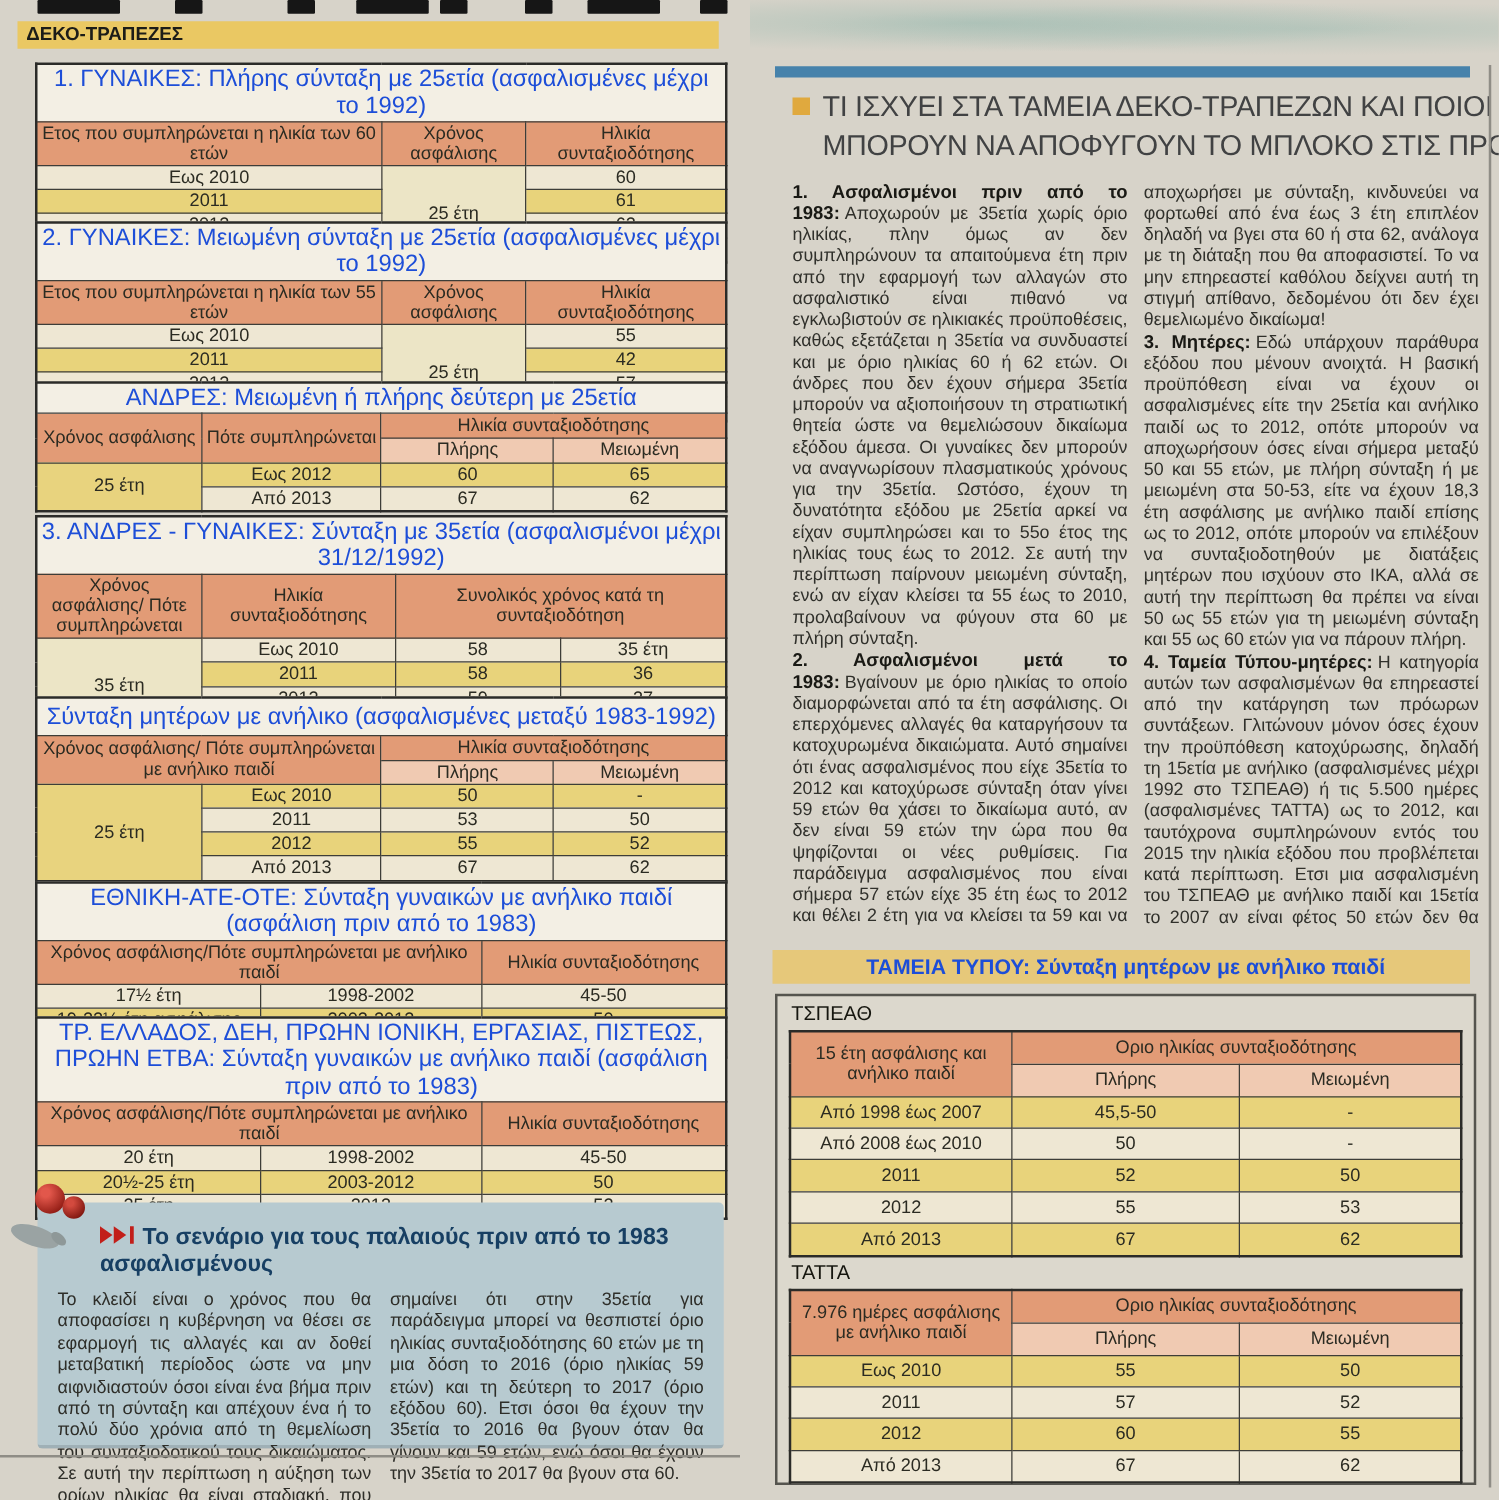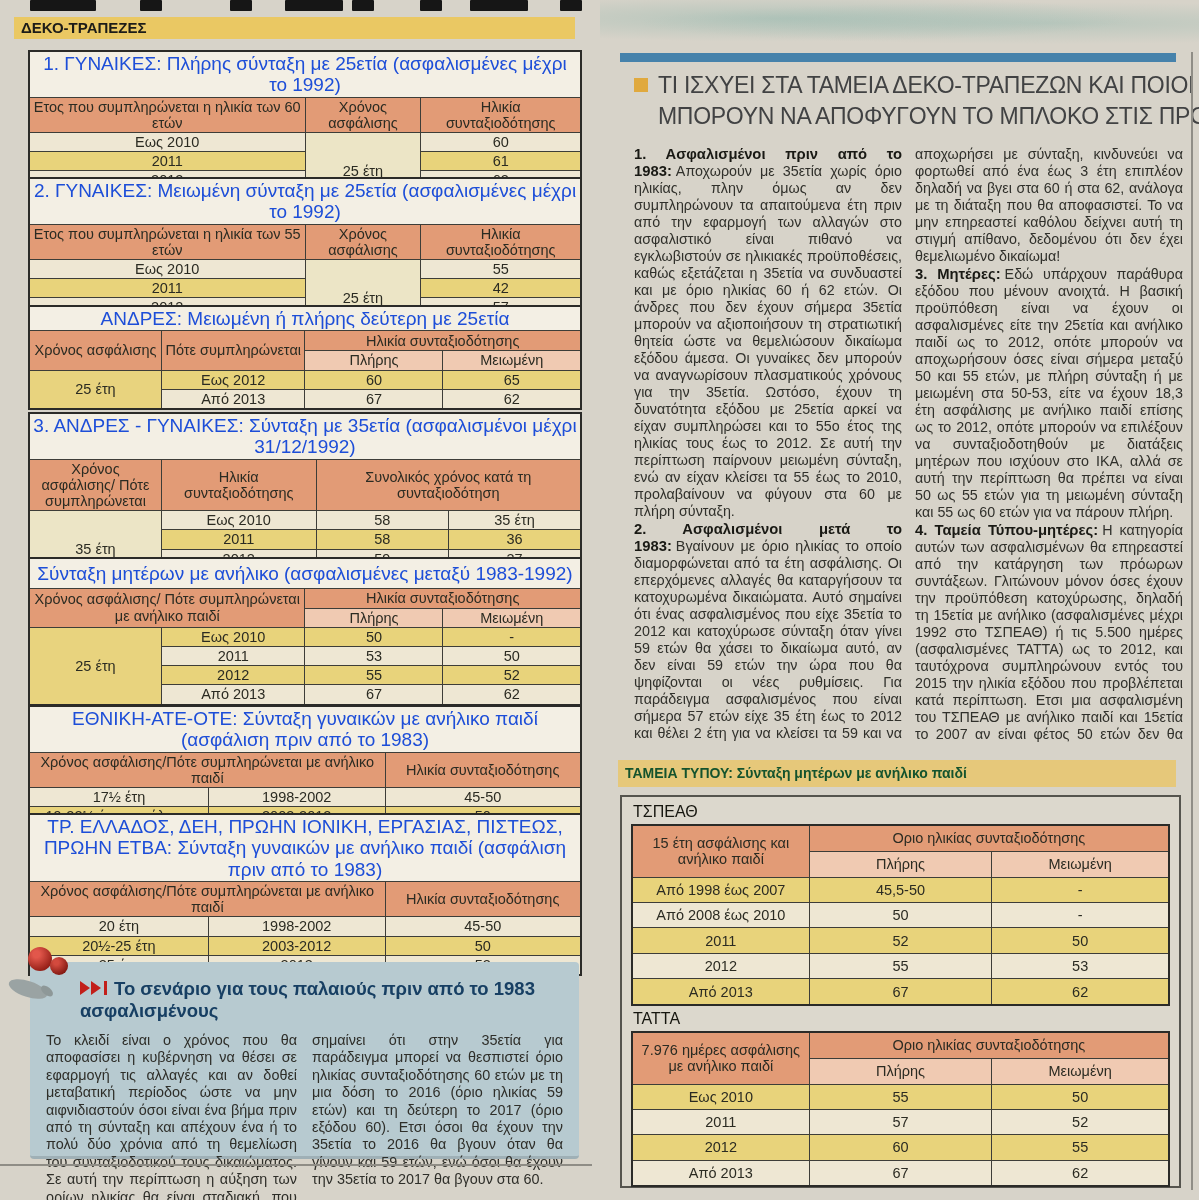--- a/index.html
+++ b/index.html
@@ -12,21 +12,21 @@
   .abs{position:absolute;}
   
   .mark{position:absolute;top:0;height:11px;background:#161616;border-radius:1px;}
   .ghost{position:absolute;top:0;left:600px;width:599px;height:46px;
     background:radial-gradient(ellipse at 30% 40%, rgba(90,160,150,.28), rgba(90,160,150,0) 60%),
                radial-gradient(ellipse at 75% 50%, rgba(90,160,150,.22), rgba(90,160,150,0) 65%);}
   
   .deko-bar{left:14px;top:17px;width:561px;height:22px;background:#eac863;
     font-weight:bold;font-size:15px;color:#1c1c18;line-height:22px;padding-left:7px;box-sizing:border-box;}
   .tameia-bar{left:618px;top:760px;width:558px;height:27px;background:#e6c87a;
-    font-weight:bold;font-size:14px;color:#14532d;line-height:27px;padding-left:7px;box-sizing:border-box;}
+    font-weight:bold;font-size:17px;color:#1d4ed8;line-height:27px;padding-left:7px;box-sizing:border-box;text-align:center;}
   
   .tbl{border-collapse:collapse;width:100%;height:100%;table-layout:fixed;
     border:2px solid #2b2b28;background:#f3efe4;}
   .tbl td{border:1px solid #3d3d38;text-align:center;vertical-align:middle;
     padding:1px 3px;font-size:14.5px;color:#2b2b22;line-height:1.12;}
   .title td{background:#f3efe4;font-weight:normal;font-size:19px;color:#1d4ed8;}
   .hdr{background:#e29b76;font-size:13.5px;color:#3a241a;}
   .sub{background:#f0cab2;font-size:13.5px;color:#3a241a;}
   .cream{background:#eee7d3;} .yellow{background:#e8d37b;}
   .pale{background:#ece5c6;} .paley{background:#e8d37e;}

